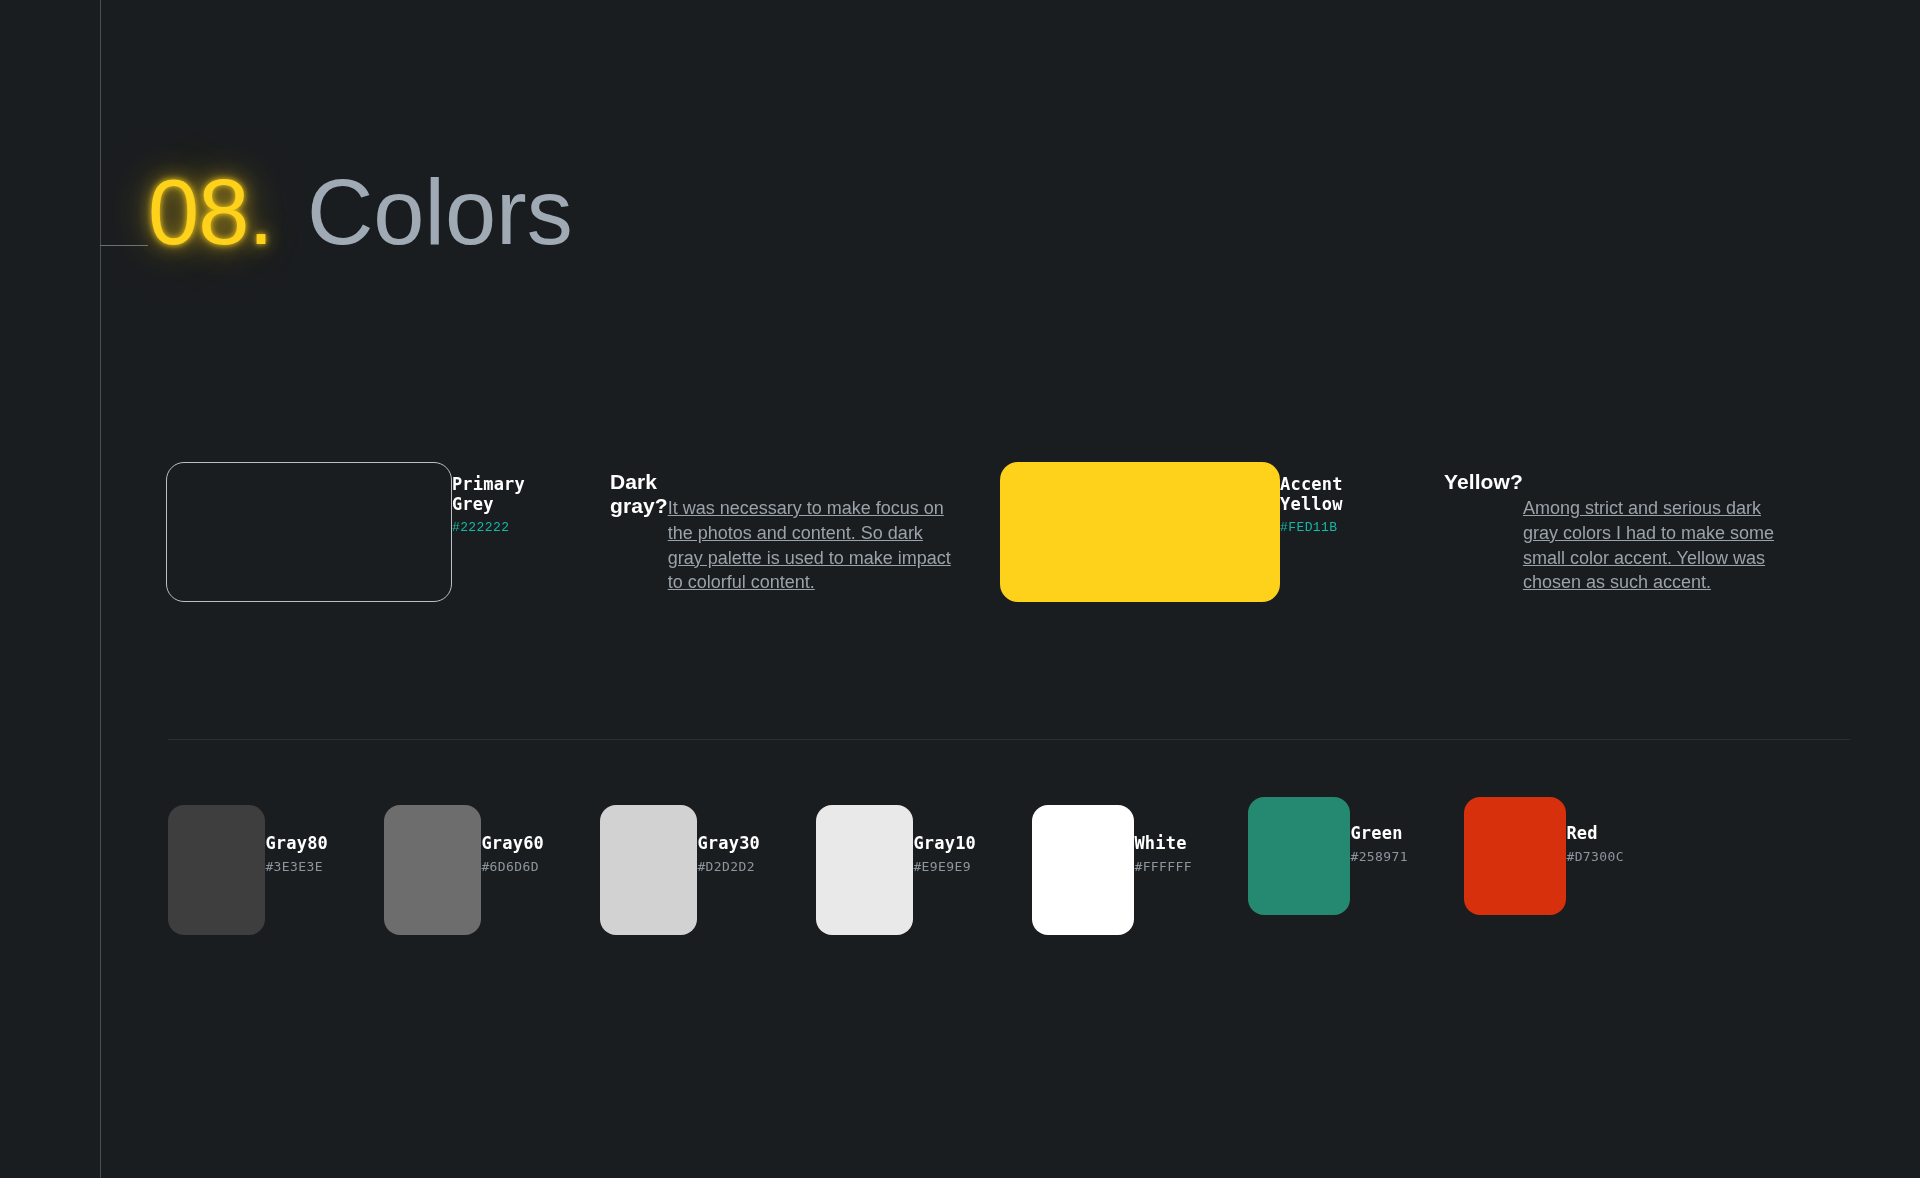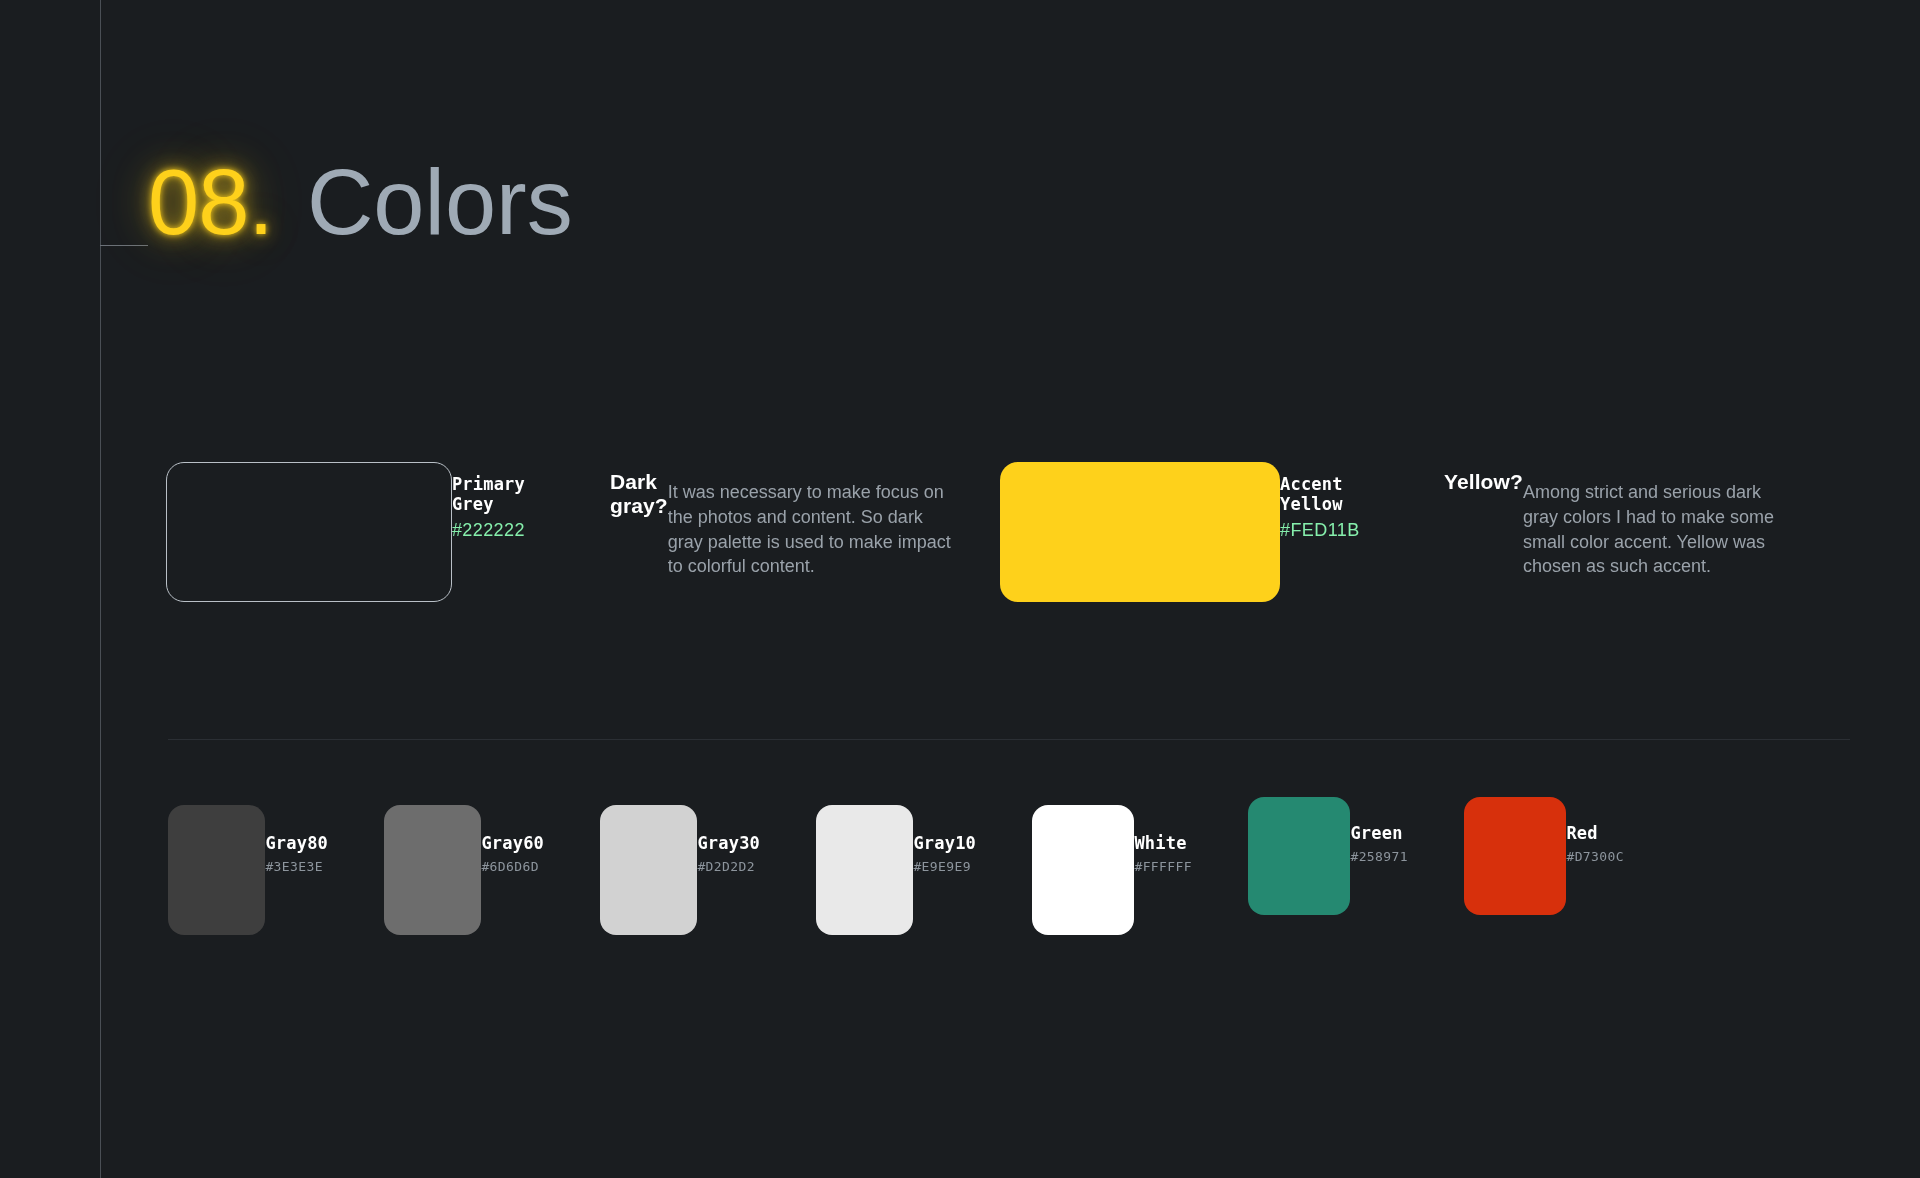--- a/index.html
+++ b/index.html
@@ -32,21 +32,21 @@
     top: 245px;
     width: 48px;
     height: 1px;
     background: #6b7178;
   }
 
   
   .page-heading {
     position: absolute;
     left: 148px;
-    top: 150px;
+    top: 160px;
     display: flex;
     align-items: baseline;
     white-space: nowrap;
   }
   .heading-number {
     font-size: 92px;
     font-weight: 400;
     letter-spacing: -1px;
     color: #FED11B;
     text-shadow:
@@ -92,38 +92,39 @@
   .swatch-meta { margin-top: 12px; }
   .swatch-name {
     font-size: 17px;
     font-weight: 700;
     color: #ffffff;
     letter-spacing: 0.2px;
     font-family: "DejaVu Sans Mono", monospace;
   }
   .swatch-hex {
     margin-top: 6px;
-    font-size: 18px;
+    font-size: 13px;
     font-weight: 400;
-    color: #86efac;
+    color: #14b8a6;
     letter-spacing: 0.4px;
-    font-family: Liberation Sans, sans-serif;
+    font-family: Liberation Mono, monospace;
   }
 
   .copy-title {
     font-size: 21px;
     font-weight: 700;
     color: #ffffff;
     letter-spacing: 0.1px;
   }
   .copy-body {
-    margin-top: 10px;
+    margin-top: 26px;
     font-size: 18px;
     line-height: 1.38;
     color: #9aa2aa;
+    text-decoration: underline;
   }
 
   
   .section-divider {
     position: absolute;
     left: 168px;
     top: 739px;
     width: 1682px;
     height: 1px;
     background: #2b2f34;

